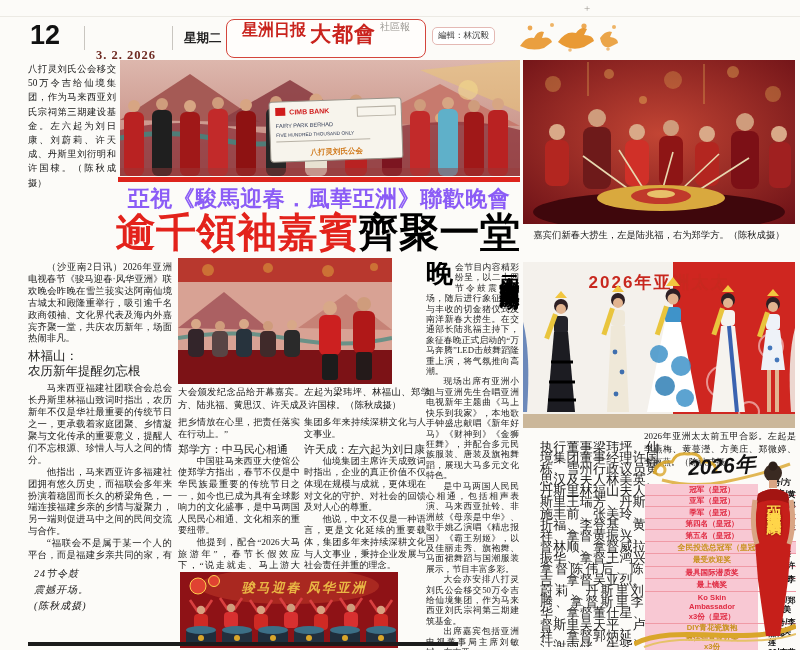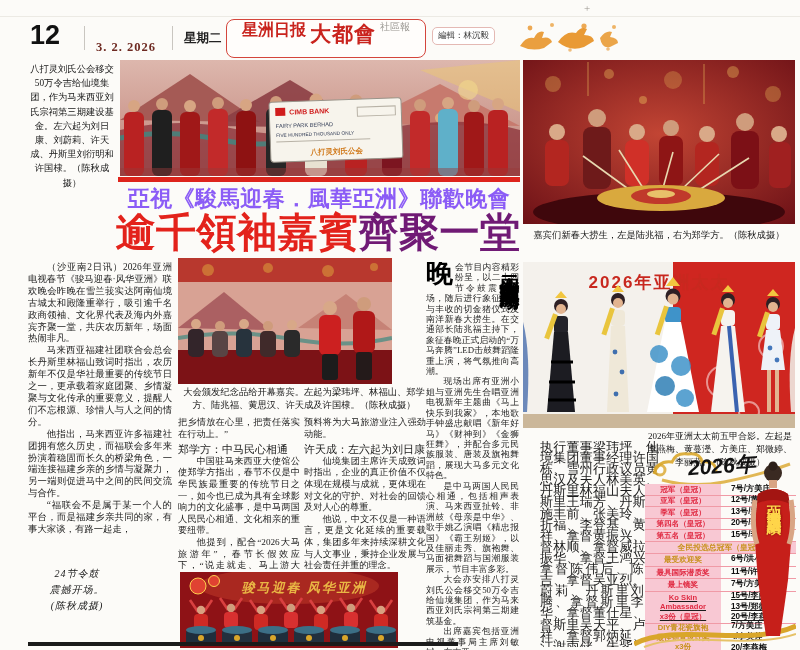--- a/index.html
+++ b/index.html
@@ -1,43 +1,43 @@
 <!DOCTYPE html>
 <html><head>
 <meta charset="utf-8">
 <style>
   html,body{margin:0;padding:0;background:#e9e7e2;}
   #page{position:relative;width:800px;height:650px;background:#fcfbf8;overflow:hidden;
         font-family:"Liberation Serif",serif;color:#1c1c1c;}
   .abs{position:absolute;}
   .jtext{text-align:justify;}
   .jtext p{margin:0;text-indent:2em;}
-  .caption{color:#161616;text-align:center;}
+  .caption{color:#161616;}
   .pre{white-space:pre-line;}
 
   
   #pageno{left:30px;top:20px;font-size:27px;font-weight:bold;color:#111;font-family:"Liberation Sans",sans-serif;}
   .hsep{top:26px;width:1px;height:24px;background:#c9c6c0;}
-  #date{left:96px;top:40px;font-size:12.5px;font-weight:bold;color:#6e2a22;letter-spacing:1px;}
+  #date{left:96px;top:48px;font-size:12.5px;font-weight:bold;color:#6e2a22;letter-spacing:1px;}
   #weekday{left:184px;top:30px;font-size:12.5px;font-weight:bold;color:#222;}
   #masthead{left:226px;top:19px;width:198px;height:37px;border:1.5px solid #d4453c;border-radius:8px;
             display:flex;align-items:flex-start;justify-content:center;gap:4px;background:#fffdfb;}
   #mh-paper{font-size:16px;font-weight:bold;color:#c9231d;font-family:"Liberation Serif",serif;}
   #mh-section{font-size:21px;font-weight:900;color:#c9231d;font-family:"Liberation Sans",sans-serif;letter-spacing:1px;}
   #mh-sub{font-size:10px;color:#9a9792;}
   #editor{left:432px;top:27px;font-size:8.5px;color:#333;border:1px solid #e4b9b4;padding:2px 5px;border-radius:5px;background:#fff;}
   #cropmark{left:584px;top:2px;font-size:11px;color:#9a968f;}
 
   
   #redstrip{left:118px;top:177px;width:402px;height:5px;background:#de241c;}
   #kicker{left:118px;top:184px;width:402px;text-align:center;font-size:22px;font-weight:900;color:#8b5cf6;
           font-family:"Liberation Sans",sans-serif;letter-spacing:.5px;}
   #mainhead{left:112px;top:209px;width:412px;text-align:center;font-size:40px;font-weight:900;
             font-family:"Liberation Sans",sans-serif;letter-spacing:.5px;line-height:46px;}
-  #mainhead .red{color:#e3221b;} #mainhead .blk{color:#701a75;}
+  #mainhead .red{color:#e3221b;} #mainhead .blk{color:#000000;}
 
   
   .photo{overflow:hidden;background:#caa;}
   #cap1{left:28px;top:62px;width:88px;font-size:9.3px;line-height:14.2px;}
   #cap-lousang{left:523px;top:229px;width:272px;font-size:9.3px;text-align:center;}
   #cap-souvenir{left:178px;top:386px;width:252px;font-size:9.3px;line-height:13px;}
   #cap-pageant{left:644px;top:430px;width:152px;font-size:9px;line-height:13px;}
   #cap-drummers{left:34px;top:566px;width:86px;font-size:10px;line-height:16px;font-style:italic;letter-spacing:1px;}
 
   
@@ -51,23 +51,23 @@
            font-family:"Liberation Sans",sans-serif;color:#000;}
   #verthead{left:494px;top:260px;width:30px;height:224px;writing-mode:vertical-rl;
             font-family:"Liberation Sans",sans-serif;font-weight:900;font-size:20px;color:#000;letter-spacing:1.5px;}
   #col5{left:540px;top:441px;width:119px;height:206px;font-size:13px;line-height:11.1px;overflow:hidden;}
 
   
   #badge-text{left:688px;top:452px;font-size:21px;font-weight:900;font-style:italic;color:#111;
               font-family:"Liberation Sans",sans-serif;transform:rotate(-4deg);}
   #rtable{left:645px;top:484px;width:151px;}
   .trow{display:flex;align-items:stretch;border-bottom:1px solid #f09aa6;}
-  .trow.sm{height:10.5px;} .trow.mid{height:11.5px;} .trow.big1{height:31px;text-decoration:underline;} .trow.big2{height:28px;}
-  .lbl{width:76px;background:#f8c8d3;color:#e02c44;font-family:"Liberation Sans",sans-serif;font-weight:bold;
-       font-size:7.6px;display:flex;align-items:center;justify-content:center;text-align:center;line-height:1.25;}
+  .trow.sm{height:10.5px;} .trow.mid{height:11.5px;} .trow.big1{height:31px;} .trow.big2{height:28px;}
+  .lbl{width:92px;background:#f8c8d3;color:#e02c44;font-family:"Liberation Sans",sans-serif;font-weight:bold;
+       font-size:7.6px;display:flex;align-items:center;justify-content:center;text-align:center;line-height:1.25;padding-left:21px;}
   .lbl.gold{color:#c8921e;}
   .lbl-full{width:100%;background:#f8c8d3;color:#c8921e;font-family:"Liberation Sans",sans-serif;font-weight:bold;
             font-size:7.8px;display:flex;align-items:center;justify-content:center;}
   .val{flex:1;padding-left:10px;font-family:"Liberation Sans",sans-serif;font-weight:bold;font-size:8.2px;
        color:#101010;display:flex;align-items:center;line-height:1.32;}
   #banner-vert{left:757px;top:494px;width:26px;height:142px;writing-mode:vertical-rl;font-size:14.5px;
                font-weight:bold;color:#ffd54a;font-family:"Liberation Sans",sans-serif;letter-spacing:2px;
                text-shadow:0 0 2px #7a0d0d;z-index:6;}
   #woman{z-index:5;}
   #blackrule{left:28px;top:642px;width:430px;height:4px;background:#1b1b1b;}
@@ -354,38 +354,42 @@
           <rect x="252" y="108" width="4" height="42" fill="#e2b490"></rect>
         <rect x="242" y="50" width="5" height="26" fill="#e9c53d" transform="rotate(18 244 50)"></rect>
         </g>
       <path d="M0 60 q8 30 4 90 L0 150 Z" fill="#4a6fae" opacity=".8"></path>
       <path d="M272 66 q-8 30 -4 84 L272 150 Z" fill="#eeeae2" opacity=".9"></path>
     </g>
   </svg>
 
   <div class="abs jtext" id="col1">
     <p>（沙亚南2日讯）2026年亚洲电视春节《骏马迎春·风华亚洲》联欢晚会昨晚在雪兰莪实达阿南仙境古城太和殿隆重举行，吸引逾千名政商领袖、文化界代表及海内外嘉宾齐聚一堂，共庆农历新年，场面热闹非凡。</p>
+    <div class="subhead">
+      <div>林福山：</div>
+      <div>农历新年提醒勿忘根</div>
+    </div>
     <p>马来西亚福建社团联合会总会长丹斯里林福山致词时指出，农历新年不仅是华社最重要的传统节日之一，更承载着家庭团聚、乡情凝聚与文化传承的重要意义，提醒人们不忘根源、珍惜人与人之间的情分。</p>
     <p>他指出，马来西亚许多福建社团拥有悠久历史，而福联会多年来扮演着稳固而长久的桥梁角色，一端连接福建乡亲的乡情与凝聚力，另一端则促进马中之间的民间交流与合作。</p>
     <p>“福联会不是属于某一个人的平台，而是福建乡亲共同的家，有事大家谈，有路一起走，</p>
   </div>
 
   <div class="abs caption pre" id="cap-drummers">24节令鼓
 震撼开场。
 (陈秋成摄)</div>
 
   <div class="abs jtext" id="col2a">
     <p style="text-indent:0">把乡情放在心里，把责任落实在行动上。”</p>
     <div class="subhead">郑学方：中马民心相通</div>
     <p>中国驻马来西亚大使馆公使郑学方指出，春节不仅是中华民族最重要的传统节日之一，如今也已成为具有全球影响力的文化盛事，是中马两国人民民心相通、文化相亲的重要纽带。</p>
     <p>他提到，配合“2026大马旅游年”，春节长假效应下，“说走就走、马上游大马”已成为中国游客新春出境游的热门选择，</p>
   </div>
 
   <div class="abs jtext" id="col2b">
-    <p style="text-indent:0">预料将为大马旅游业注入强劲动能。</p>
+    <p style="text-indent:0">集团多年来持续深耕文化与人文事业。</p>
     <div class="subhead">许天成：左六起为刘日康</div>
     <p>仙境集团主席许天成致词时指出，企业的真正价值不仅体现在规模与成就，更体现在对文化的守护、对社会的回馈及对人心的尊重。</p>
     <p>他说，中文不仅是一种语言，更是文化延续的重要载体，集团多年来持续深耕文化与人文事业，秉持企业发展与社会责任并重的理念。</p>
   </div>
 
   <svg class="abs photo" style="left:180px;top:572px;" width="218" height="76" viewBox="0 0 218 76">
     <rect width="218" height="76" fill="#8e1216"></rect>
     <ellipse cx="109" cy="14" rx="90" ry="18" fill="#c03a2a" opacity=".55"></ellipse>
     <g>
       <circle cx="18" cy="14" r="8" fill="#e04232" stroke="#ffcf4d" stroke-width="1"></circle>

